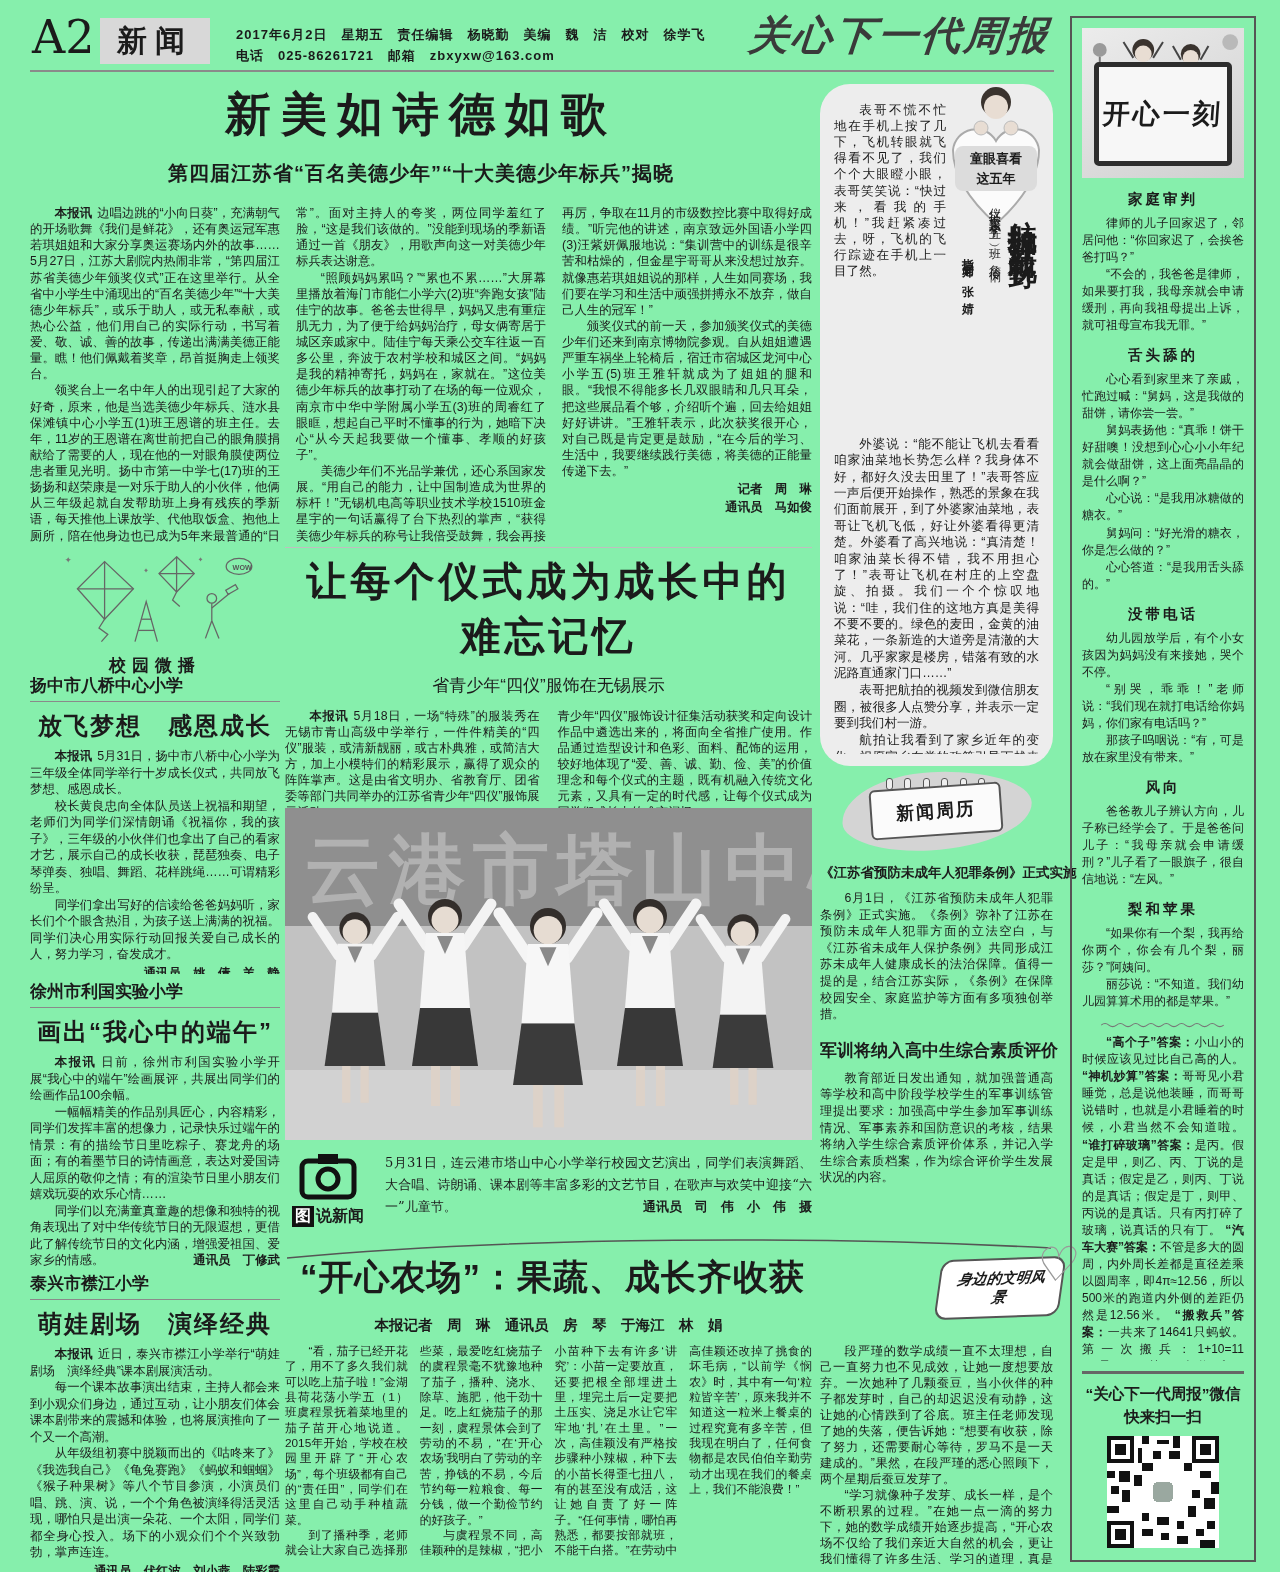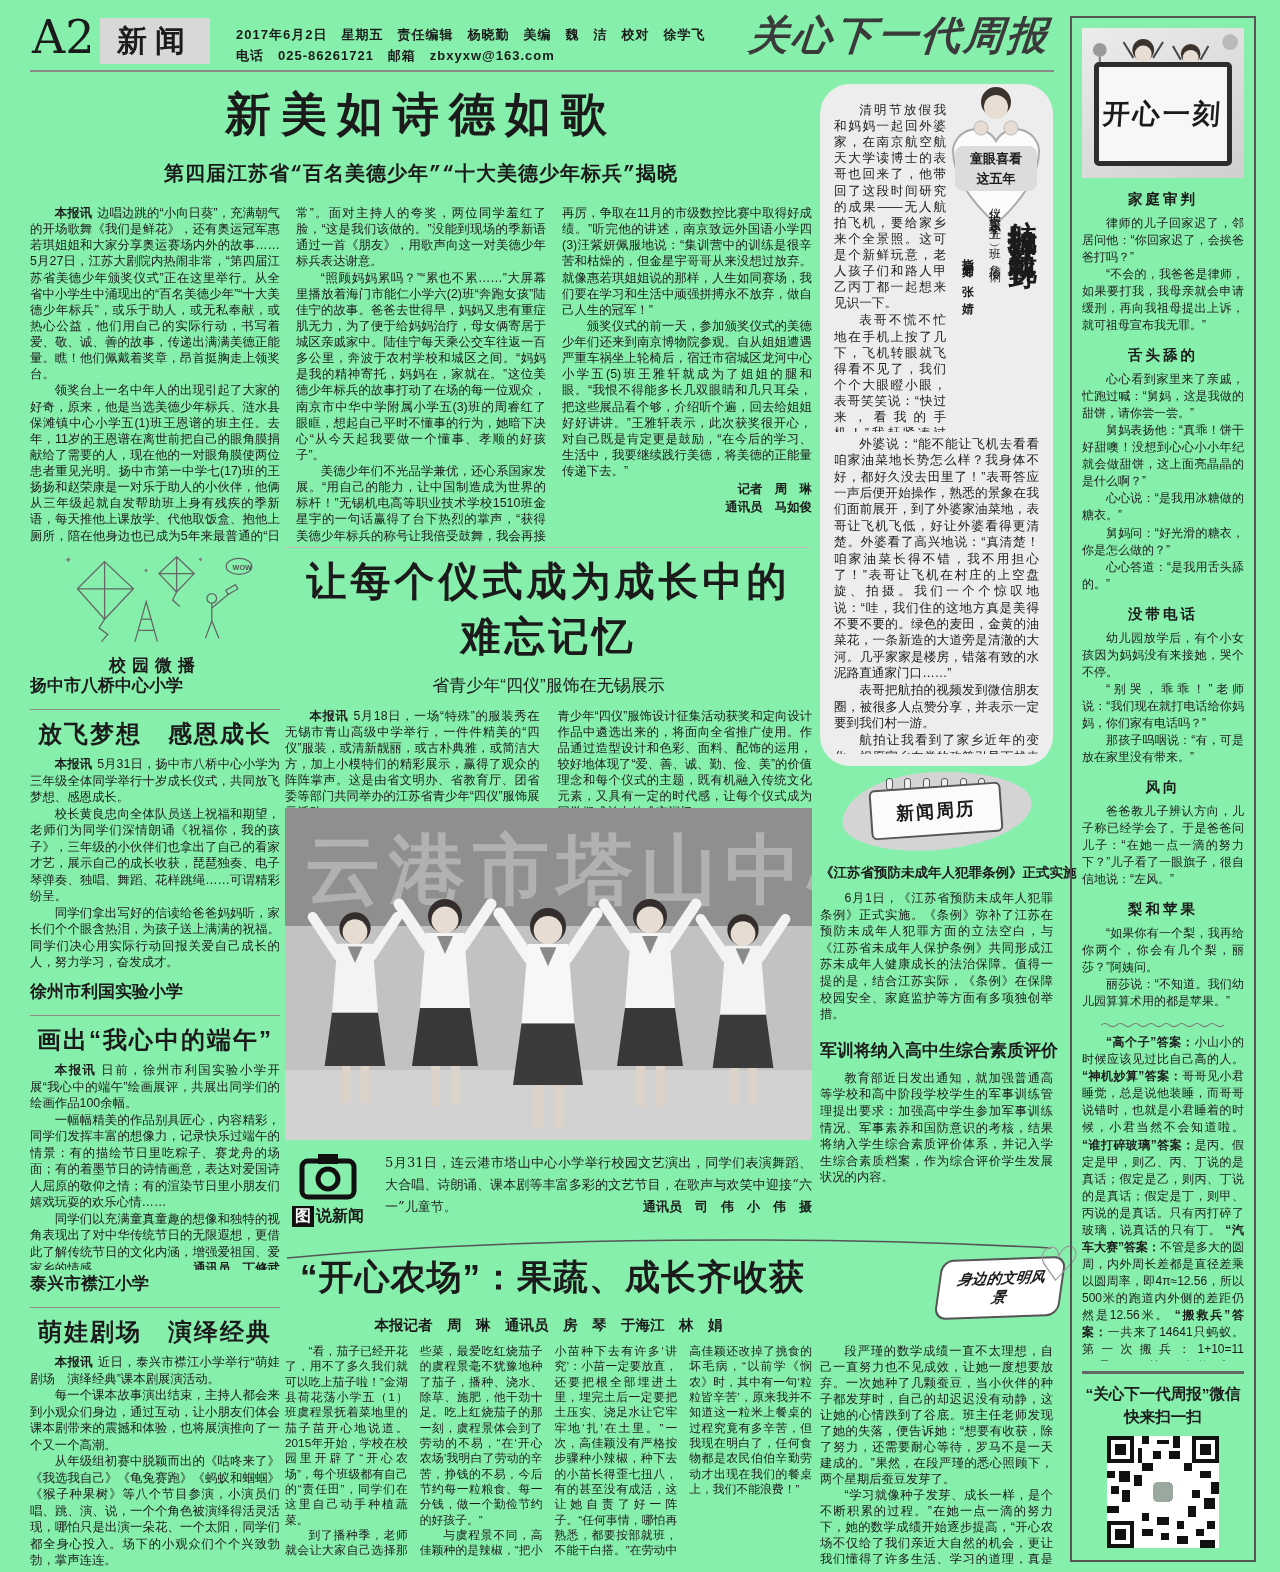--- a/index.html
+++ b/index.html
@@ -15,21 +15,21 @@
         transform:skewX(-5deg);letter-spacing:3px;}
   .hdr-rule{position:absolute;left:30px;top:70px;width:1024px;border-top:2px solid #8a8a8a;}
   
   .para{margin:0;text-indent:2em;text-align:justify;}
   .lead{font-weight:bold;margin-right:.4em;}
   .sign{margin:2px 0 0;text-align:right;font-weight:bold;}
   .sr{float:right;font-weight:bold;}
   
   #main-art{position:absolute;left:30px;top:84px;width:782px;}
   .main-h1{margin:0;text-align:center;font-size:46px;font-weight:900;letter-spacing:10px;}
-  .main-h2{margin:14px 0 0;text-align:center;font-size:20px;font-weight:bold;letter-spacing:1px;font-family:Liberation Mono, monospace;}
+  .main-h2{margin:14px 0 0;text-align:center;font-size:20px;font-weight:bold;letter-spacing:1px;}
   .cols3{margin-top:18px;height:352px;column-count:3;column-gap:16px;
         font-size:12.4px;line-height:1.3;overflow:hidden;}
   
   #kx-box{position:absolute;left:820px;top:84px;width:233px;height:682px;background:#ededed;border-radius:30px;}
   .kx-badge{position:absolute;top:2px;right:6px;width:102px;height:148px;}
   .kx-badge-label{position:absolute;left:10px;top:60px;width:82px;background:#dcdcdc;border-radius:8px;
         text-align:center;font-size:13px;font-weight:bold;line-height:1.5;padding:3px 0;}
   .kx-vert{position:absolute;top:112px;right:10px;height:238px;writing-mode:vertical-rl;}
   .kx-title{font-size:29px;font-weight:900;letter-spacing:7px;}
   .kx-b1{font-size:12px;letter-spacing:3px;padding-left:10px;padding-top:2px;}
@@ -39,21 +39,21 @@
   .kx-body2{position:absolute;left:14px;right:14px;top:352px;bottom:12px;overflow:hidden;
         font-size:12.6px;line-height:1.3;}
   .kx-body1 .para,.kx-body2 .para{margin-bottom:1px;}
   
   .rule-mid{position:absolute;left:285px;top:547px;width:527px;border-top:1px solid #bfbfbf;}
   
   #campus{position:absolute;left:30px;top:552px;width:250px;}
   .campus-illo{width:250px;height:96px;}
   .campus-label{text-align:center;font-size:17px;font-weight:900;letter-spacing:6px;margin:2px 0 0;}
   .sch{position:absolute;left:0;width:250px;overflow:hidden;}
-  .sch-head{margin:0;font-size:17px;font-weight:900;border-bottom:1.5px solid #8a8a8a;padding-bottom:12px;}
+  .sch-head{margin:0;font-size:17px;font-weight:900;border-bottom:1.5px solid #8a8a8a;padding-bottom:4px;}
   .sch-title{margin:8px 0 6px;text-align:center;font-size:24px;font-weight:900;letter-spacing:2px;}
   .sch .para{font-size:12.4px;line-height:1.33;}
   .sch .sign{font-size:12.4px;}
   #sch1{top:122px;height:300px;}
   #sch2{top:428px;height:290px;}
   #sch3{top:720px;height:300px;}
   
   #siyi{position:absolute;left:285px;top:554px;width:527px;}
   .siyi-h1{margin:0;text-align:center;font-size:40px;font-weight:900;letter-spacing:4px;}
   .siyi-h2{margin:10px 0 0;text-align:center;font-size:17px;font-weight:normal;}
@@ -150,21 +150,20 @@
         <div>童眼喜看</div>
         <div>这五年</div>
       </div>
     </div>
     <div class="kx-vert">
       <div class="kx-title">航拍打开新视野</div>
       <div class="kx-b1">仪征市实验小学五（6）班　詹伶俐</div>
       <div class="kx-b2">指导老师　张　婧</div>
     </div>
     <div class="kx-body1">
-      <p class="para">清明节放假我和妈妈一起回外婆家，在南京航空航天大学读博士的表哥也回来了，他带回了这段时间研究的成果——无人航拍飞机，要给家乡来个全景照。这可是个新鲜玩意，老人孩子们和路人甲乙丙丁都一起想来见识一下。</p>
       <p class="para">表哥不慌不忙地在手机上按了几下，飞机转眼就飞得看不见了，我们个个大眼瞪小眼，表哥笑笑说：“快过来，看我的手机！”我赶紧凑过去，呀，飞机的飞行踪迹在手机上一目了然。</p>
     </div>
     <div class="kx-body2">
       <p class="para">外婆说：“能不能让飞机去看看咱家油菜地长势怎么样？我身体不好，都好久没去田里了！”表哥答应一声后便开始操作，熟悉的景象在我们面前展开，到了外婆家油菜地，表哥让飞机飞低，好让外婆看得更清楚。外婆看了高兴地说：“真清楚！咱家油菜长得不错，我不用担心了！”表哥让飞机在村庄的上空盘旋、拍摄。我们一个个惊叹地说：“哇，我们住的这地方真是美得不要不要的。绿色的麦田，金黄的油菜花，一条新造的大道旁是清澈的大河。几乎家家是楼房，错落有致的水泥路直通家门口……”</p>
       <p class="para">表哥把航拍的视频发到微信朋友圈，被很多人点赞分享，并表示一定要到我们村一游。</p>
       <p class="para">航拍让我看到了家乡近年的变化，祝愿家乡在党的政策引导下越来越美。</p>
     </div>
   </aside>
 
   <div class="rule-mid"></div>
@@ -386,21 +385,21 @@
     <p class="joke-p">心心说：“是我用冰糖做的糖衣。”</p>
     <p class="joke-p">舅妈问：“好光滑的糖衣，你是怎么做的？”</p>
     <p class="joke-p">心心答道：“是我用舌头舔的。”</p>
 
     <h5 class="joke-t">没带电话</h5>
     <p class="joke-p">幼儿园放学后，有个小女孩因为妈妈没有来接她，哭个不停。</p>
     <p class="joke-p">“别哭，乖乖！”老师说：“我们现在就打电话给你妈妈，你们家有电话吗？”</p>
     <p class="joke-p">那孩子呜咽说：“有，可是放在家里没有带来。”</p>
 
     <h5 class="joke-t">风向</h5>
-    <p class="joke-p">爸爸教儿子辨认方向，儿子称已经学会了。于是爸爸问儿子：“在她一点一滴的努力下？”儿子看了一眼旗子，很自信地说：“左风。”</p>
+    <p class="joke-p">爸爸教儿子辨认方向，儿子称已经学会了。于是爸爸问儿子：“我母亲就会申请缓刑？”儿子看了一眼旗子，很自信地说：“左风。”</p>
 
     <h5 class="joke-t">梨和苹果</h5>
     <p class="joke-p">“如果你有一个梨，我再给你两个，你会有几个梨，丽莎？”阿姨问。</p>
     <p class="joke-p">丽莎说：“不知道。我们幼儿园算算术用的都是苹果。”</p>
 
     <svg class="wavy" width="164" height="8" viewBox="0 0 164 8">
       <path d="M0 4 q5 -4 10 0 t10 0 t10 0 t10 0 t10 0 t10 0 t10 0 t10 0 t10 0 t10 0 t10 0 t10 0 t10 0 t10 0 t10 0 t10 0" fill="none" stroke="#777" stroke-width="1.4"></path>
     </svg>
 
     <p class="answers">

